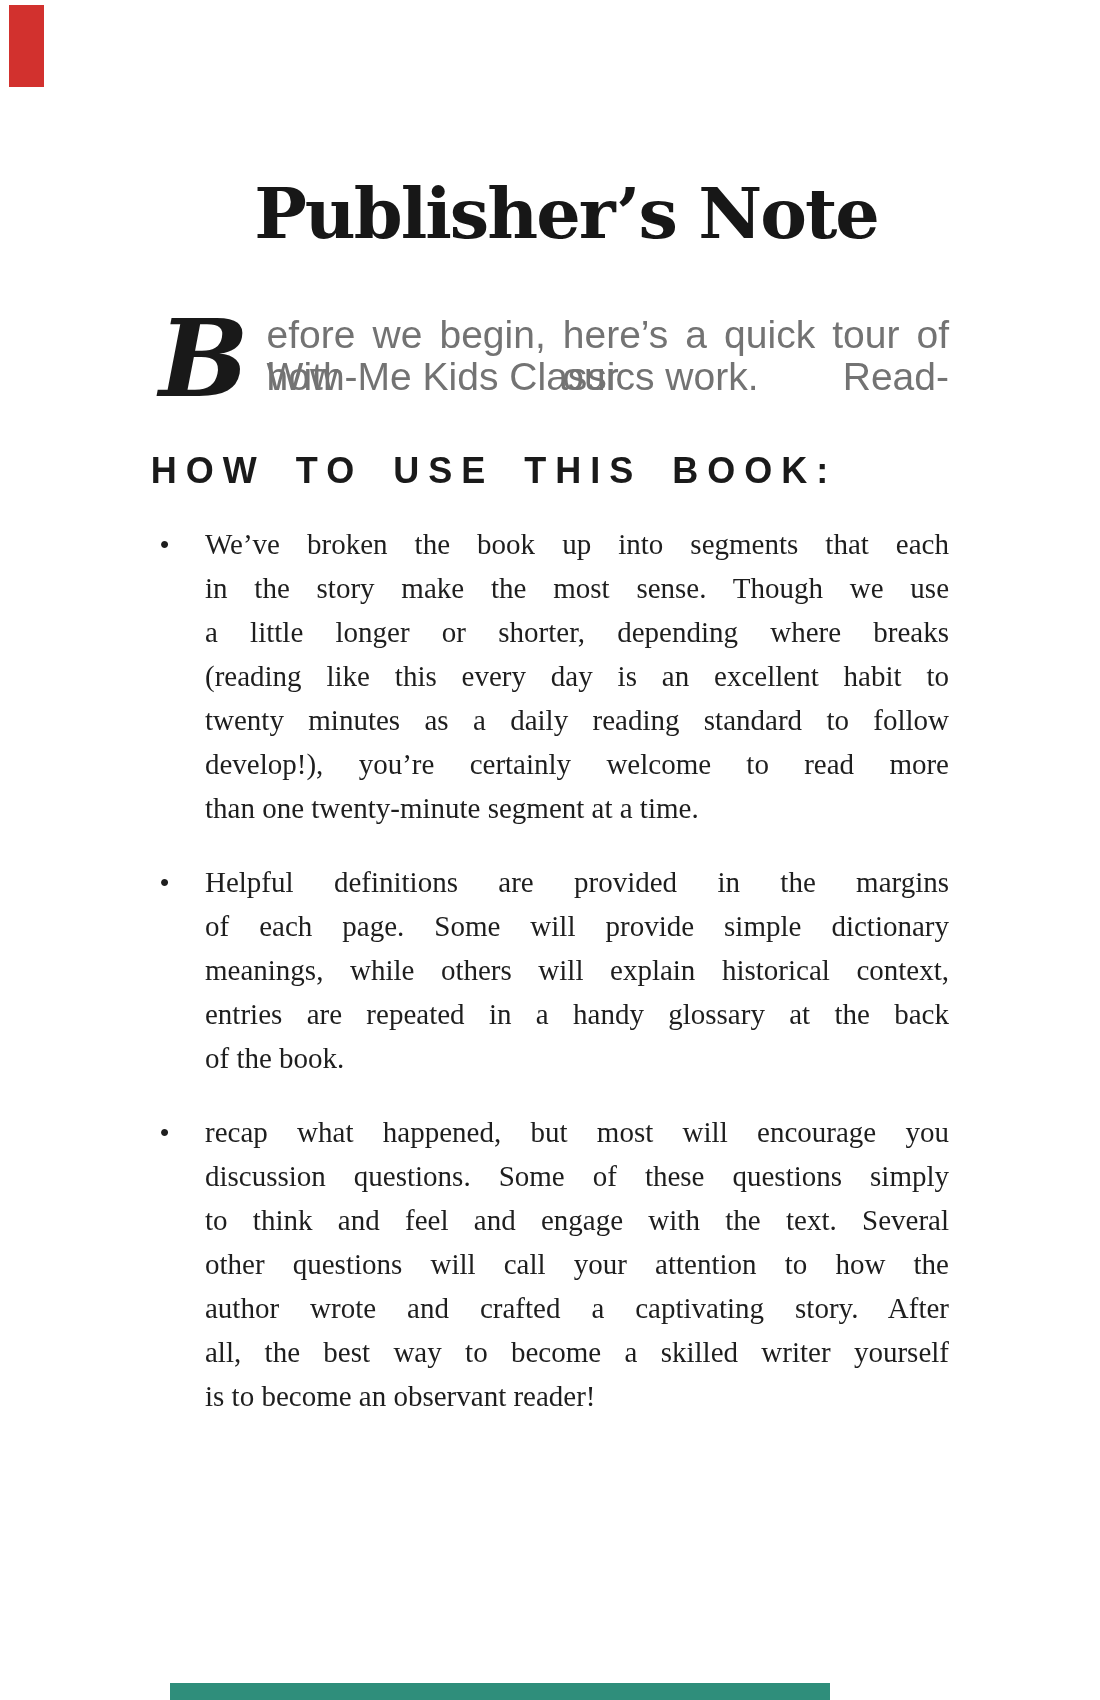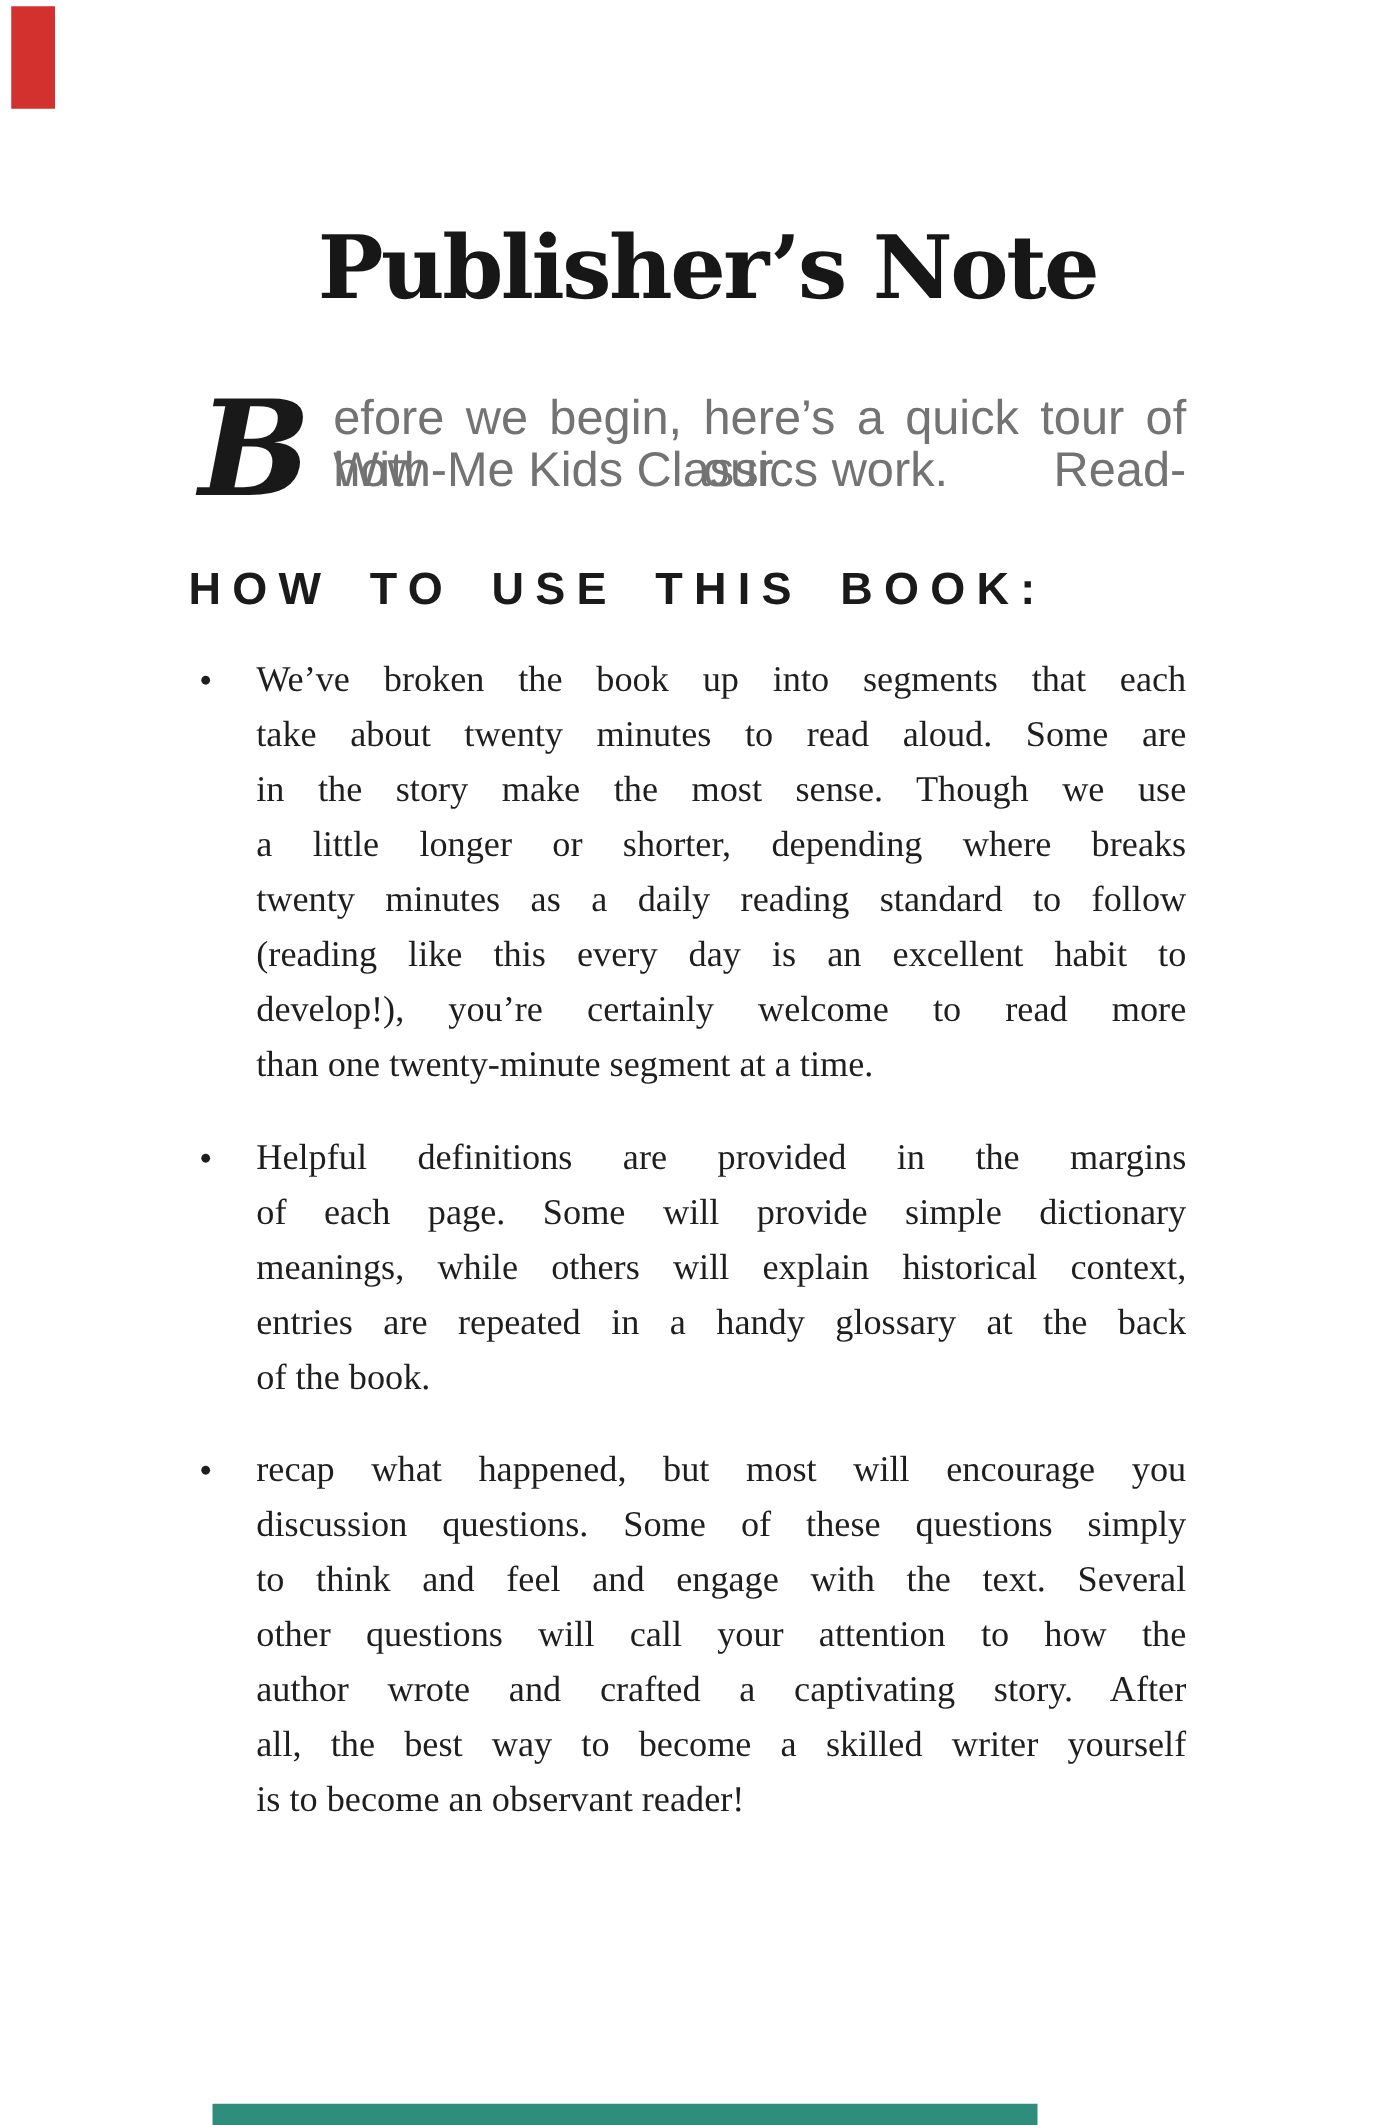--- a/index.html
+++ b/index.html
@@ -154,25 +154,24 @@
     </div>
   </div>
 
   <div class="section-heading">HOW TO USE THIS BOOK:</div>
 
   <ul class="bullet-list">
       <li class="bullet-item">
         <span class="bullet-marker">•</span>
         <div class="bullet-lines">
           <div class="jline">We’ve broken the book up into segments that each</div>
-          <div class="jline">take about twenty minutes to read aloud. Some are</div>
           <div class="jline">in the story make the most sense. Though we use</div>
           <div class="jline">a little longer or shorter, depending where breaks</div>
+          <div class="jline">(reading like this every day is an excellent habit to</div>
           <div class="jline">twenty minutes as a daily reading standard to follow</div>
-          <div class="jline">(reading like this every day is an excellent habit to</div>
           <div class="jline">develop!), you’re certainly welcome to read more</div>
           <div class="jline last">than one twenty-minute segment at a time.</div>
         </div>
       </li>
       <li class="bullet-item">
         <span class="bullet-marker">•</span>
         <div class="bullet-lines">
           <div class="jline">Helpful definitions are provided in the margins</div>
           <div class="jline">of each page. Some will provide simple dictionary</div>
           <div class="jline">meanings, while others will explain historical context,</div>

